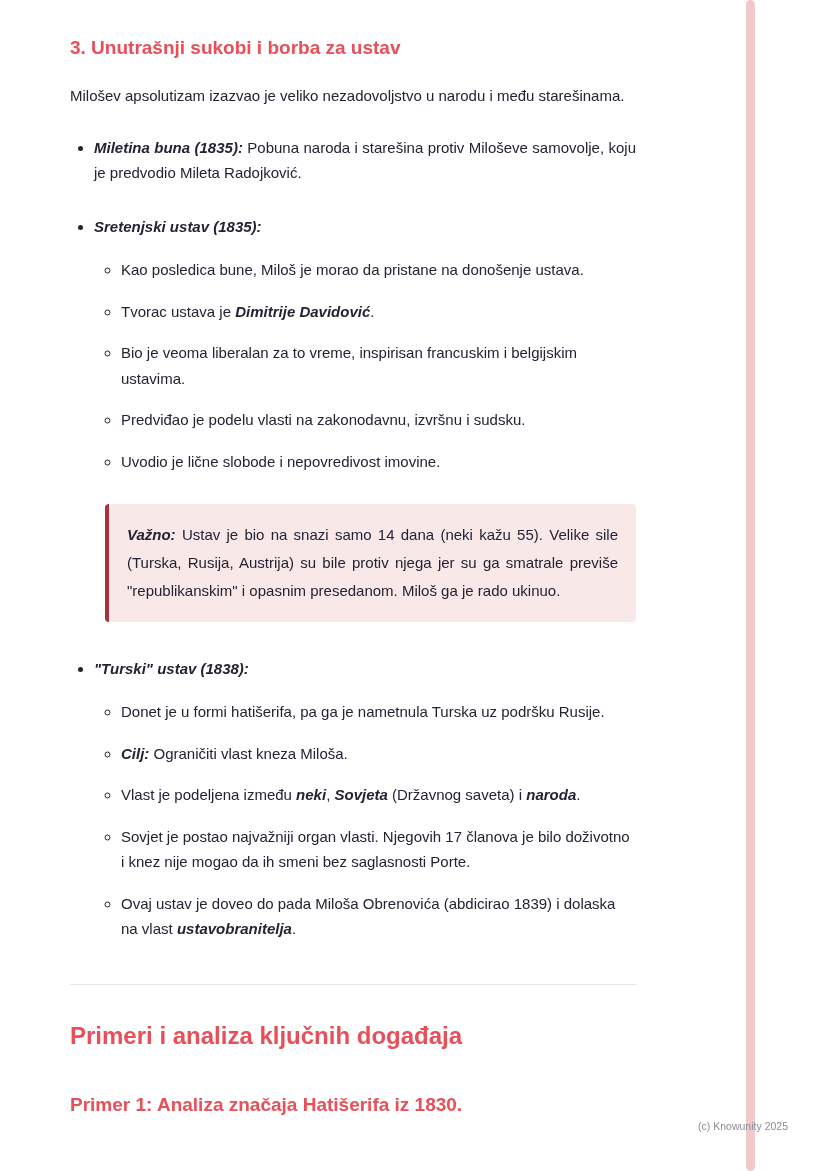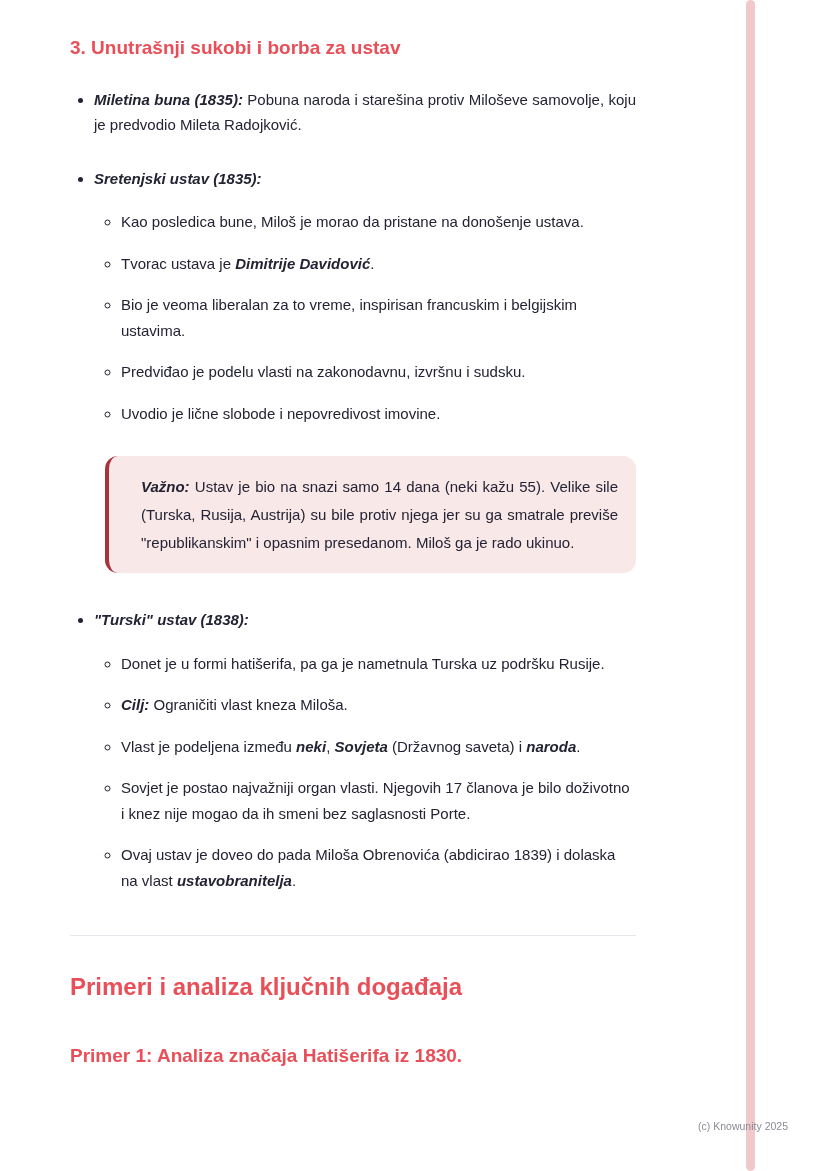--- a/index.html
+++ b/index.html
@@ -27,23 +27,23 @@
   ul.l1{list-style:disc;padding-left:24px;margin:26px 0 0;}
   ul.l1>li{margin-bottom:28px;}
   ul.l2{list-style:circle;padding-left:27px;margin-top:18px;}
   ul.l2>li{margin-bottom:16px;}
   li p{margin:0;font-size:15px;line-height:1.7;}
   ul.l1>li>p{text-align:justify;}
   .bold{font-weight:700;font-style:italic;}
   .callout{
     background:var(--callout_bg);
     border-left:4px solid var(--callout_border);
-    border-radius:13px;
+    border-radius:4px;
     margin:30px 0 34px 11px;
-    padding:17px 18px 17px 32px;
+    padding:17px 18px 17px 18px;
   }
   .callout p{margin:0;font-size:15px;line-height:1.85;text-align:justify;}
   hr.divider{border:none;border-top:1px solid var(--divider);margin:42px 0 0;}
   h2.big-h{font-size:24px;line-height:1.25;color:var(--accent);font-weight:700;margin:36px 0 0;}
   h3.sub-h{font-size:19px;line-height:1.3;color:var(--accent);font-weight:700;margin:42px 0 0;}
   .footer{
     position:absolute;right:40px;bottom:39px;
     font-size:10.5px;color:var(--muted);z-index:2;
   }
 </style>
@@ -51,20 +51,21 @@
 <body>
 
 <div class="page">
 
   <div class="stripe"></div>
 
   <div class="content">
 
     <h3 class="section-h">3. Unutrašnji sukobi i borba za ustav</h3>
 
+    <p class="intro">Milošev apsolutizam izazvao je veliko nezadovoljstvo u narodu i među starešinama.</p>
 
     <ul class="l1">
 
       <li>
         <p><span class="bold">Miletina buna (1835):</span><span> Pobuna naroda i starešina protiv Miloševe samovolje, koju je predvodio Mileta Radojković.</span></p>
       </li>
 
       <li>
         <p><span class="bold">Sretenjski ustav (1835):</span></p>
         <ul class="l2">

